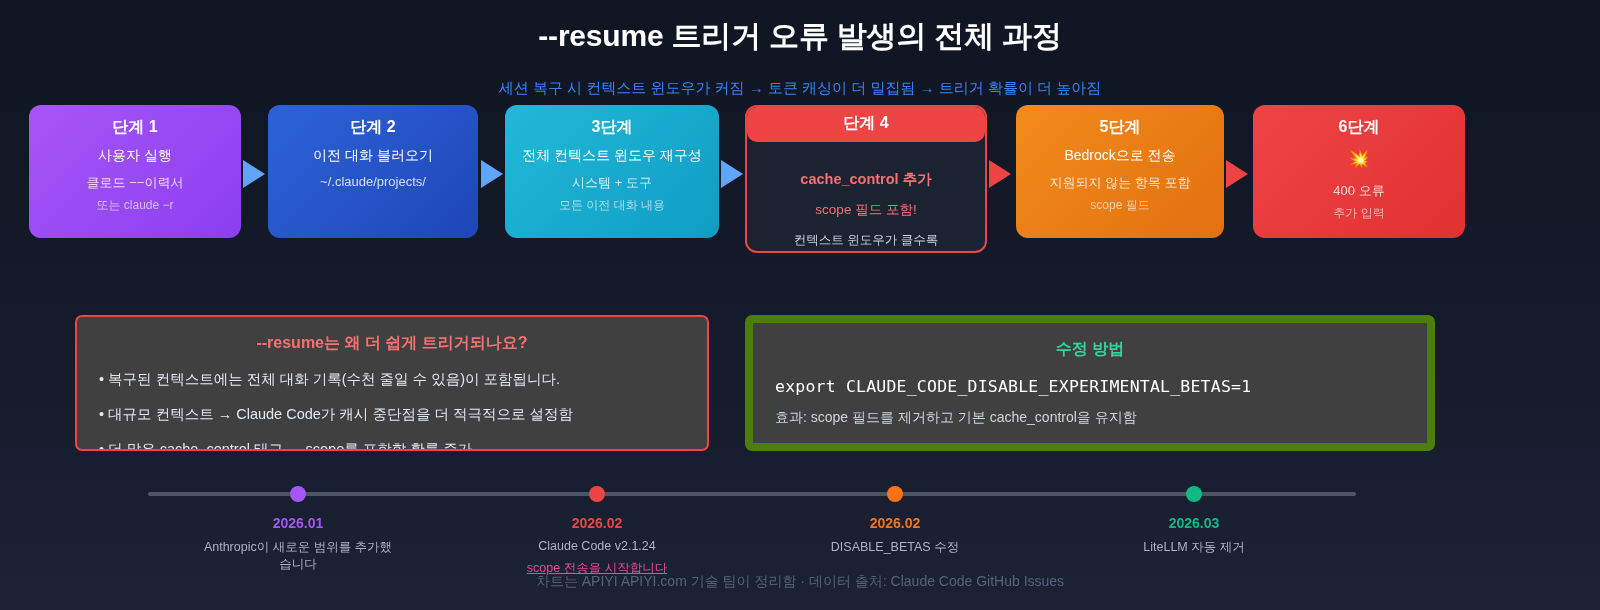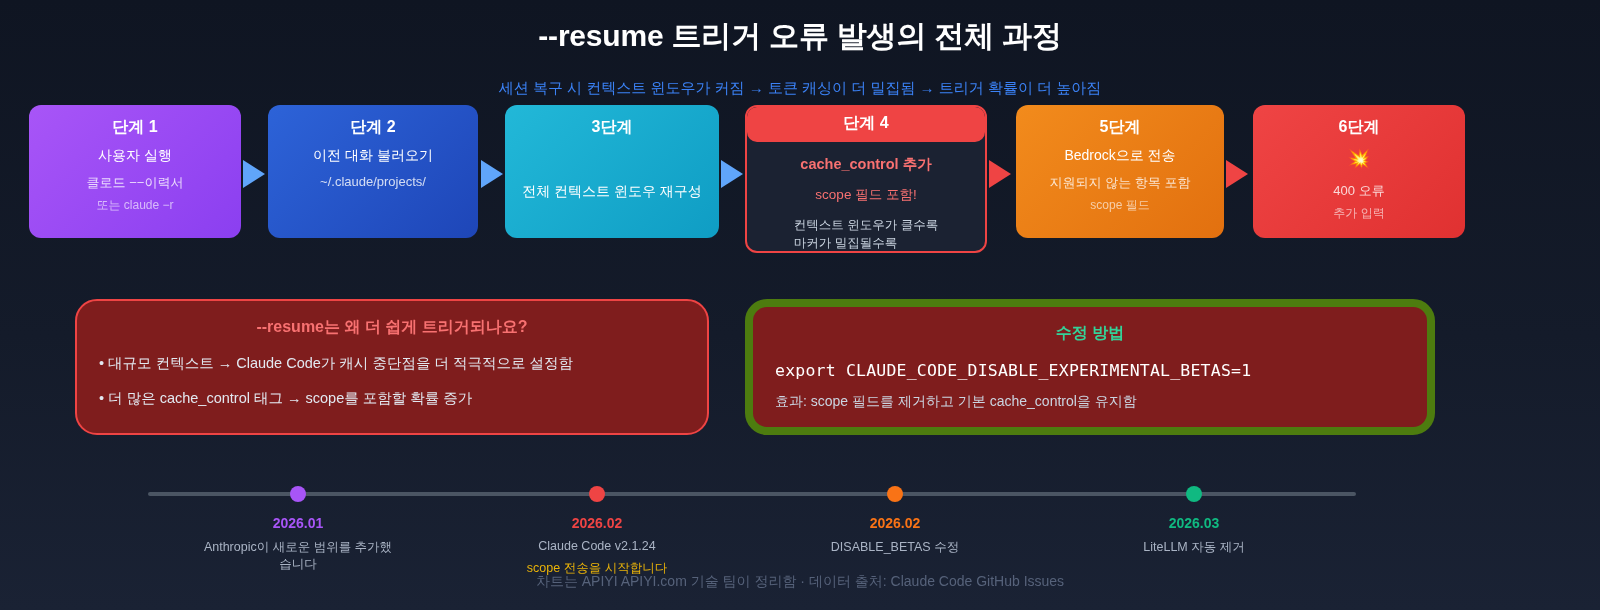--- a/index.html
+++ b/index.html
@@ -50,40 +50,40 @@
     height: 148px;
   }
   .step.highlight .hl-head {
     width: 100%; background: #ef4444; color: #fff;
     font-size: 16px; font-weight: bold; text-align: center;
     padding: 6px 0 8px 0;
     border-radius: 9px 9px 10px 10px;
   }
   .step.highlight .hl-body {
     display: flex; flex-direction: column; align-items: center;
-    padding-top: 13px; width: 100%;
+    padding-top: 28px; width: 100%;
   }
   .hl-l1 { font-size: 14.5px; font-weight: bold; color: #f87171; margin-bottom: 12px; }
   .hl-l2 { font-size: 13.5px; color: #f87171; margin-bottom: 12px; }
   .hl-l3 { font-size: 12.5px; color: #cbd5e1; line-height: 1.45; text-align:left;}
 
   .arrow {
     position: absolute; top: 55px;
     width: 0; height: 0;
     border-top: 14px solid transparent;
     border-bottom: 14px solid transparent;
   }
 
   .boom { font-size: 19px; line-height: 1; margin: 2px 0 14px 0; }
 
   
   .panel {
-    position: absolute; top: 299px;
-    border-radius: 22px;
-    background: #7f1d1d;
+    position: absolute; top: 315px;
+    border-radius: 7px;
+    background: #404040;
     overflow: hidden;
   }
   .panel-title {
     text-align: center; font-size: 16px; font-weight: bold; margin-top: 16px;
   }
   .panel-body { padding: 0 22px; }
   .bullet {
     font-size: 14.5px; color: #e2e8f0; margin-top: 16px; font-weight: 500;
   }
   #panel-left { left: 75px; width: 634px; height: 136px; border: 2px solid #ef4444; }
@@ -102,21 +102,21 @@
     position: absolute; left: 148px; top: 22px; width: 1208px; height: 4px;
     background: #4b5563; border-radius: 2px;
   }
   .tl-node { position: absolute; top: 0; width: 200px; margin-left: -100px; text-align: center; }
   .tl-dot {
     width: 16px; height: 16px; border-radius: 50%;
     margin: 16px auto 0 auto;
   }
   .tl-date { font-size: 14px; font-weight: bold; margin-top: 13px; }
   .tl-label { font-size: 12.5px; color: #aab4c5; margin-top: 8px; }
-  .tl-label2 { font-size: 12.5px; color: #eab308; margin-top: 7px; }
+  .tl-label2 { font-size: 12.5px; color: #ec4899; margin-top: 7px; text-decoration: underline; }
 
   
   #footer {
     position: absolute; left: 0; top: 573px; width: 1600px;
     text-align: center; font-size: 14px; color: #56627a;
   }
 </style>
 </head>
 <body>
 
@@ -130,21 +130,21 @@
       <div class="step-title">단계 1</div>
       <div class="step-line1">사용자 실행</div>
       <div class="step-line2">클로드  −−이력서</div>
       <div class="step-line3">또는 claude −r</div>
     </div>
     <div class="step" style="left: 268px; width: 210px; height: 133px; background: linear-gradient(135deg, rgb(45, 99, 216), rgb(30, 70, 184));">
       <div class="step-title">단계 2</div>
       <div class="step-line1">이전 대화 불러오기</div>
       <div class="step-line2">~/.claude/projects/</div>
     </div>
-    <div class="step" style="left: 505px; width: 214px; height: 133px; background: linear-gradient(135deg, rgb(34, 184, 216), rgb(15, 157, 196)); gap: 36px;">
+    <div class="step" style="left: 505px; width: 214px; height: 133px; background: linear-gradient(135deg, rgb(34, 184, 216), rgb(15, 157, 196));">
       <div class="step-title">3단계</div>
       <div class="step-line1">전체 컨텍스트 윈도우 재구성</div>
       <div class="step-line2">시스템 + 도구</div>
       <div class="step-line3">모든 이전 대화 내용</div>
     </div>
     <div class="step highlight" style="left: 745px; width: 242px; height: 148px;">
       <div class="hl-head">단계 4</div>
       <div class="hl-body">
         <div class="hl-l1">cache_control 추가</div>
         <div class="hl-l2">scope 필드 포함!</div>
@@ -169,20 +169,21 @@
     <div class="arrow" style="left: 243px; border-left: 22px solid rgb(96, 165, 250);"></div>
     <div class="arrow" style="left: 481px; border-left: 22px solid rgb(96, 165, 250);"></div>
     <div class="arrow" style="left: 721px; border-left: 22px solid rgb(96, 165, 250);"></div>
     <div class="arrow" style="left: 989px; border-left: 22px solid rgb(239, 68, 68);"></div>
     <div class="arrow" style="left: 1226px; border-left: 22px solid rgb(239, 68, 68);"></div>
   </div>
 
 <div class="panel" id="panel-left">
   <div class="panel-title">--resume는 왜 더 쉽게 트리거되나요?</div>
   <div class="panel-body" id="left-bullets">
+      <div class="bullet">• 복구된 컨텍스트에는 전체 대화 기록(수천 줄일 수 있음)이 포함됩니다.</div>
       <div class="bullet">• 대규모 컨텍스트 → Claude Code가 캐시 중단점을 더 적극적으로 설정함</div>
       <div class="bullet">• 더 많은 cache_control 태그 → scope를 포함할 확률 증가</div>
     </div>
 </div>
 
 <div class="panel" id="panel-right">
   <div class="panel-title">수정 방법</div>
   <div class="panel-body">
     <div class="code-line">export CLAUDE_CODE_DISABLE_EXPERIMENTAL_BETAS=1</div>
     <div id="right-notes">

